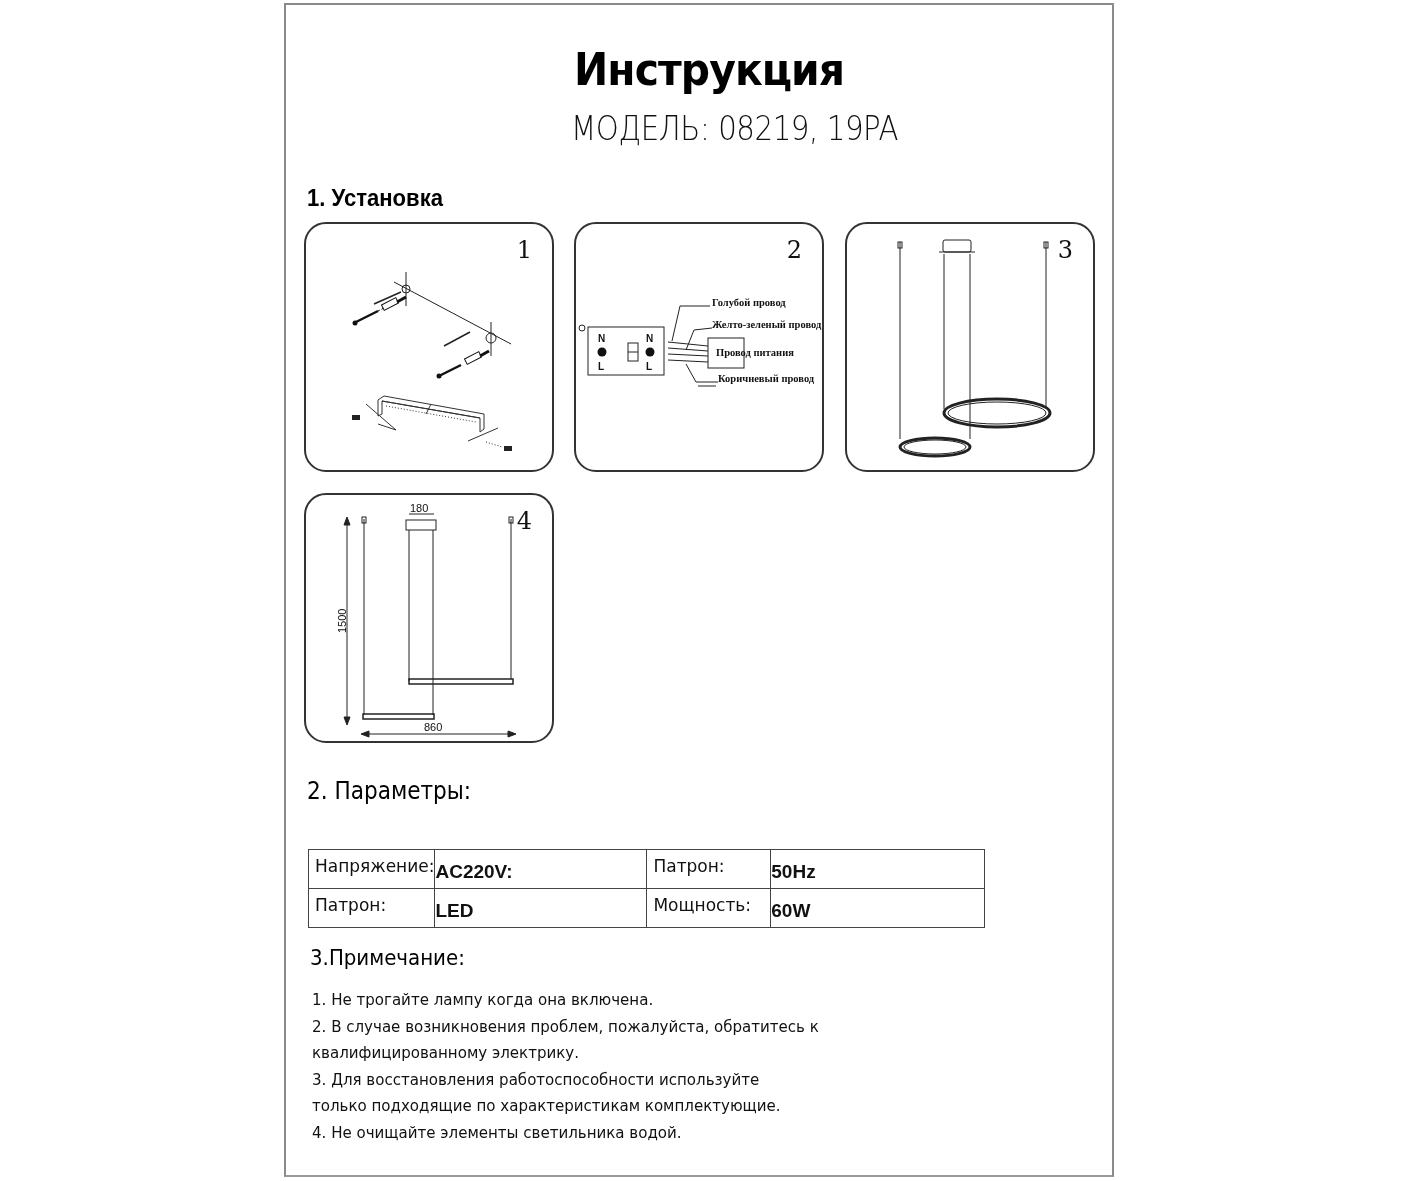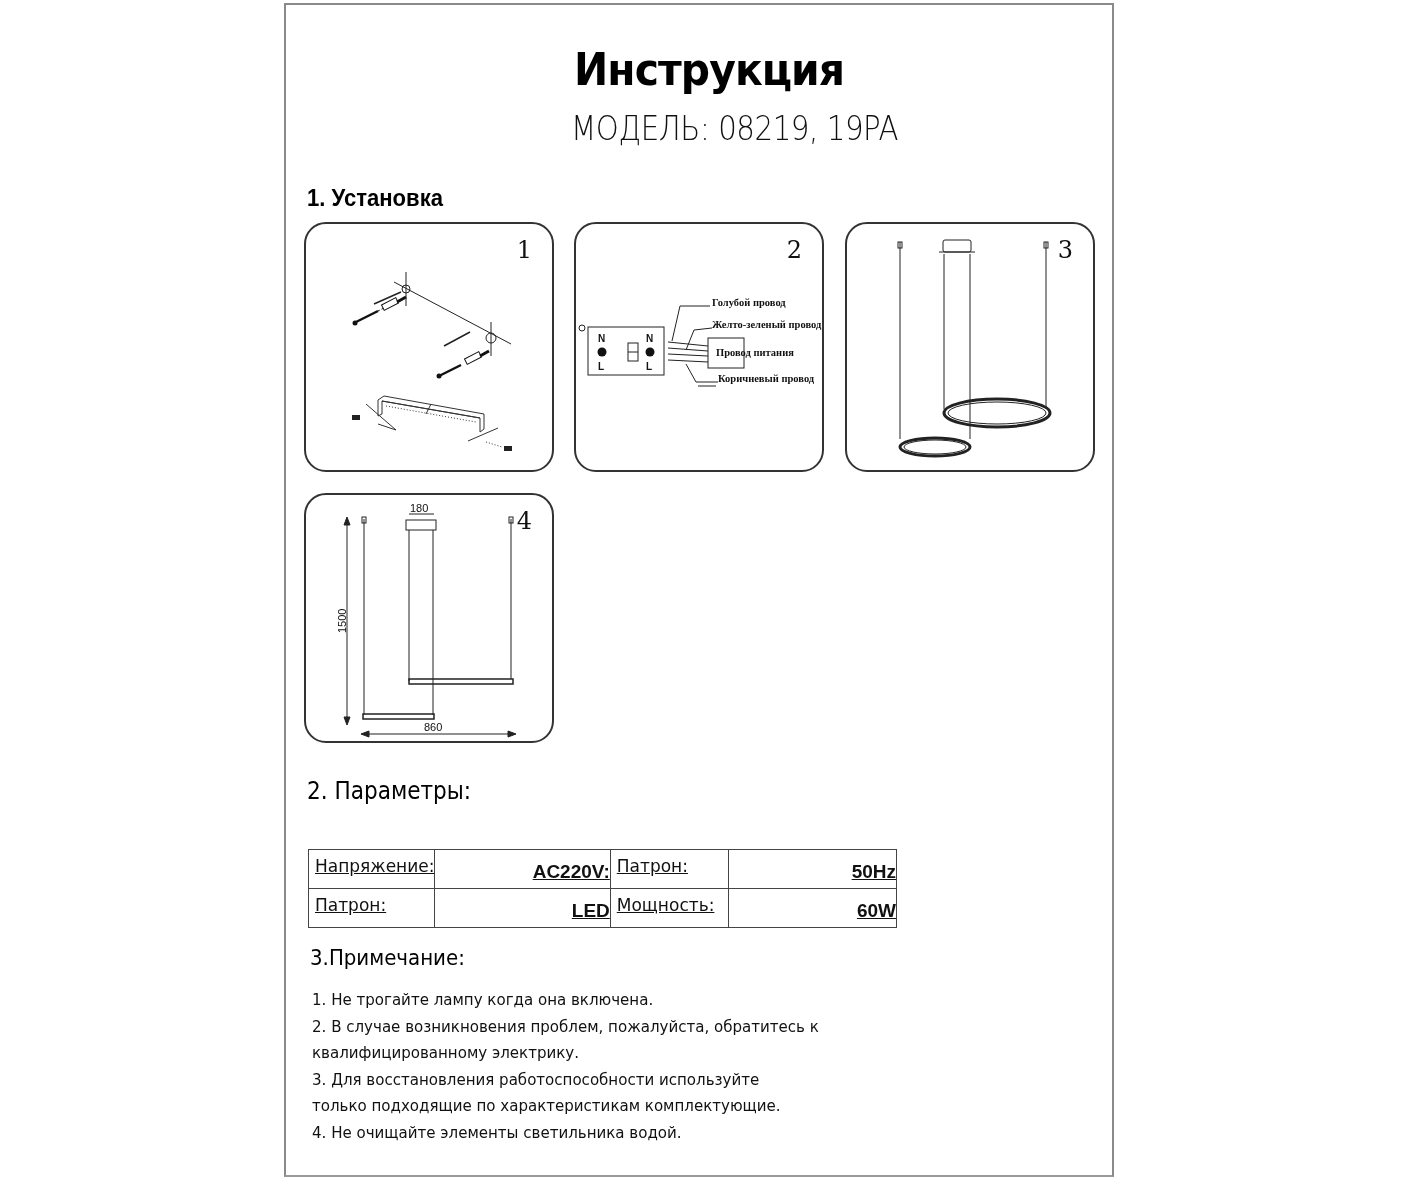--- a/index.html
+++ b/index.html
@@ -6,24 +6,24 @@
   body { width: 1417px; height: 1181px; position: relative; overflow: hidden; font-family: "DejaVu Sans", sans-serif; color: #111; }
   .page { position: absolute; left: 284px; top: 3px; width: 830px; height: 1174px; border: 2px solid #8a8a8a; border-bottom-color: #9a9a9a; box-sizing: border-box; background: #fff; }
   .abs { position: absolute; }
   .title { left: 574px; top: 48px; font-family: "DejaVu Sans", sans-serif; font-weight: bold; font-size: 44px; letter-spacing: -1px; color: #000; line-height: 1; transform: scaleX(0.93); transform-origin: left; }
   .model { left: 571px; top: 111px; font-family: "DejaVu Sans", sans-serif; font-size: 34px; color: #111; line-height: 1; transform: scaleX(0.86); transform-origin: left; font-weight: 300; letter-spacing: -0.5px; }
   .h-section { font-family: "Liberation Sans", sans-serif; font-weight: bold; font-size: 24px; color: #000; line-height: 1; transform: scaleX(0.92); transform-origin: left; }
   .h-section.light { font-weight: normal; font-family: "DejaVu Sans", sans-serif; font-size: 24px; transform: scaleX(0.9); }
   .panel { position: absolute; width: 250px; height: 250px; border: 2px solid #333; border-radius: 22px; box-sizing: border-box; background: #fff; overflow: hidden; }
   .panel svg { position: absolute; left: 0; top: 0; }
   .panel-num { position: absolute; right: 20px; top: 12px; font-family: "DejaVu Serif", serif; font-size: 24px; color: #111; }
-  table.params { position: absolute; left: 308px; top: 849px; border-collapse: collapse; width: 589px; text-decoration: underline; }
+  table.params { position: absolute; left: 308px; top: 849px; border-collapse: collapse; width: 677px; }
   table.params td { border: 1.5px solid #444; height: 39px; padding: 0; box-sizing: border-box; vertical-align: middle; font-family: "DejaVu Sans", sans-serif; font-size: 17px; color: #111; }
   table.params td.lbl { padding-left: 6px; vertical-align: top; padding-top: 6px; }
-  table.params td.val { text-align: right; font-family: "Liberation Sans", sans-serif; font-weight: bold; font-size: 19px; padding-top: 6px; }
+  table.params td.val { text-align: left; font-family: "Liberation Sans", sans-serif; font-weight: bold; font-size: 19px; padding-top: 6px; }
   .notes { left: 312px; top: 987px; font-family: "DejaVu Sans", sans-serif; font-size: 16px; line-height: 26.5px; color: #111; transform: scaleX(0.94); transform-origin: left; }
   .notes div { white-space: nowrap; }
   .wire-label { font-family: "Liberation Serif", serif; font-weight: bold; font-size: 10.5px; fill: #111; }
   .dim-label { font-family: "Liberation Sans", sans-serif; font-size: 11px; fill: #111; }
 </style>
 </head>
 <body>
 
 <div class="page"></div>
 

